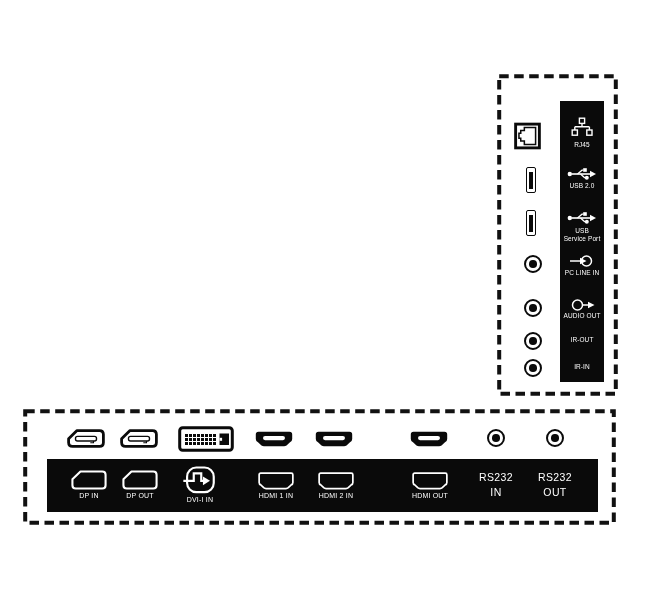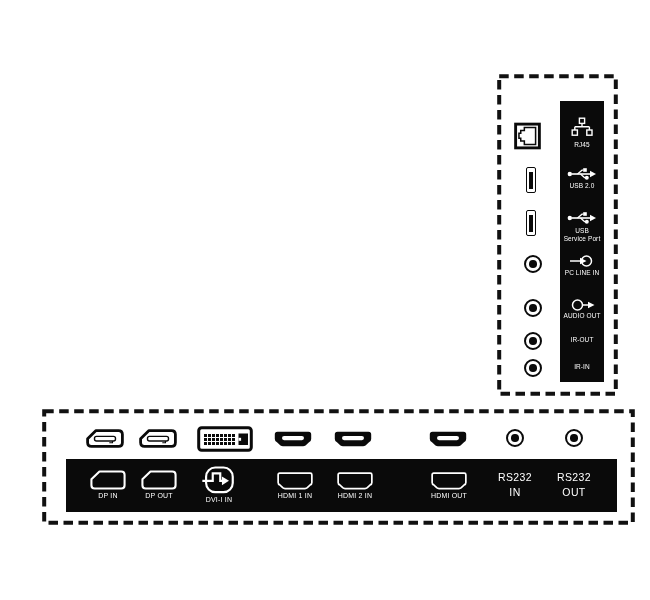--- a/index.html
+++ b/index.html
@@ -111,21 +111,21 @@
         <path d="M13.5 8 H19.5" stroke="#ffffff" stroke-width="1.5"></path>
         <path d="M19 4.8 L25.5 8 L19 11.2 Z" fill="#ffffff"></path>
       </svg>
       <div class="side-label" style="top:211px;">AUDIO OUT</div>
 
       <div class="side-label" style="top:235px;">IR-OUT</div>
       <div class="side-label" style="top:262px;">IR-IN</div>
     </div>
   </div>
 
-  <div class="panel" style="left:42px; top:409px; width:593px; height:116px;">
+  <div class="panel" style="left:23px; top:409px; width:593px; height:116px;">
 
     <svg class="abs" style="left:0; top:0;" width="593" height="116">
       <rect x="2.2" y="2.2" width="588.6" height="111.6" fill="none" stroke="#111111" stroke-width="4" stroke-dasharray="9.5 5.5"></rect>
     </svg>
 
     <svg class="abs" style="left:44px; top:20px;" width="38" height="19" viewBox="0 0 38 19">
       <path d="M10 1.6 H32.5 Q36.4 1.6 36.4 5.5 V13.5 Q36.4 17.4 32.5 17.4 H5.5 Q1.6 17.4 1.6 13.5 V9.8 Z" fill="#ffffff" stroke="#0a0a0a" stroke-width="2.8" stroke-linejoin="round"></path>
       <rect x="8.5" y="7.4" width="21" height="4.6" rx="2" fill="none" stroke="#0a0a0a" stroke-width="1.4"></rect>
       <path d="M26.5 12 v1.8 h-3.2" fill="none" stroke="#0a0a0a" stroke-width="1.1"></path>
     </svg>

